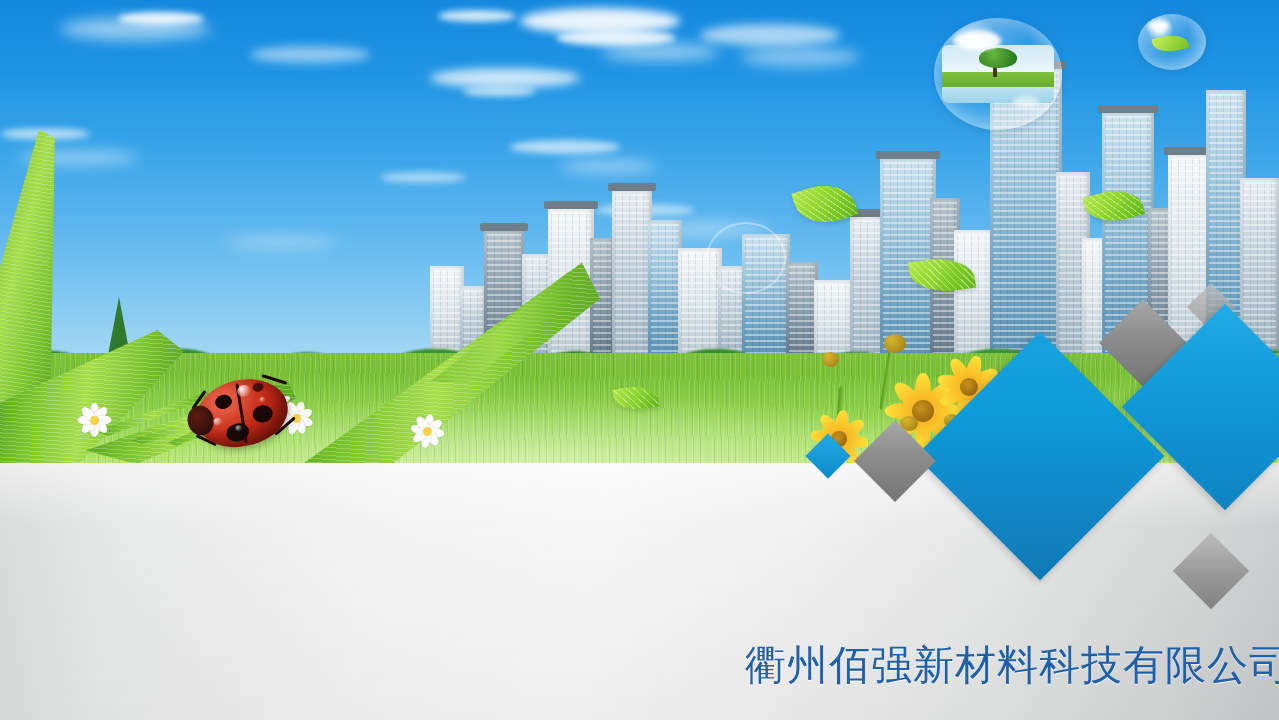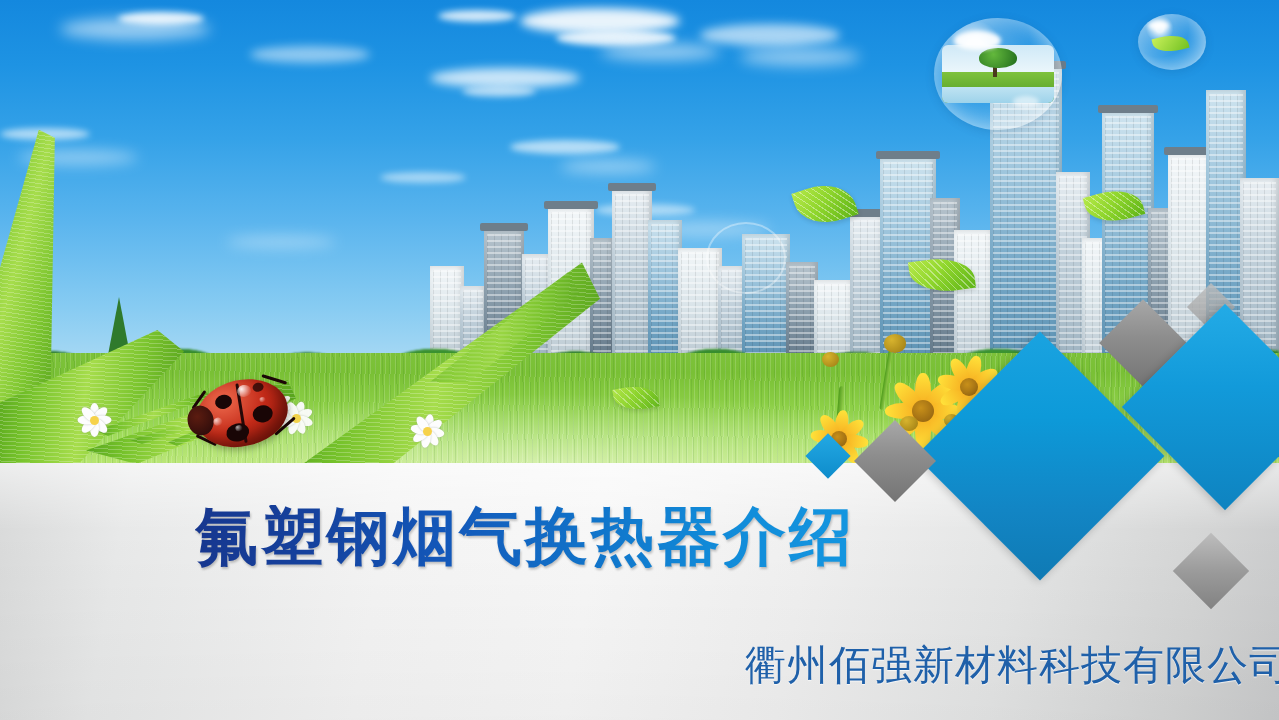--- a/index.html
+++ b/index.html
@@ -413,17 +413,16 @@
   <div class="dia blue2 shadow" style="left:1152px;top:334px;width:146px;height:146px;"></div>
 
   <div class="dia blue shadow" style="left:952px;top:368px;width:176px;height:176px;"></div>
 
   <div class="dia gray" style="left:866px;top:432px;width:58px;height:58px;"></div>
 
   <div class="dia blue-s" style="left:812px;top:440px;width:32px;height:32px;"></div>
 
   <div class="dia gray-l" style="left:1184px;top:544px;width:54px;height:54px;"></div>
 
-  <div class="title">氟塑钢烟气换热器介绍</div>
 
   <div class="subtitle">衢州佰强新材料科技有限公司</div>
 
 </div>
 
 </body></html>

